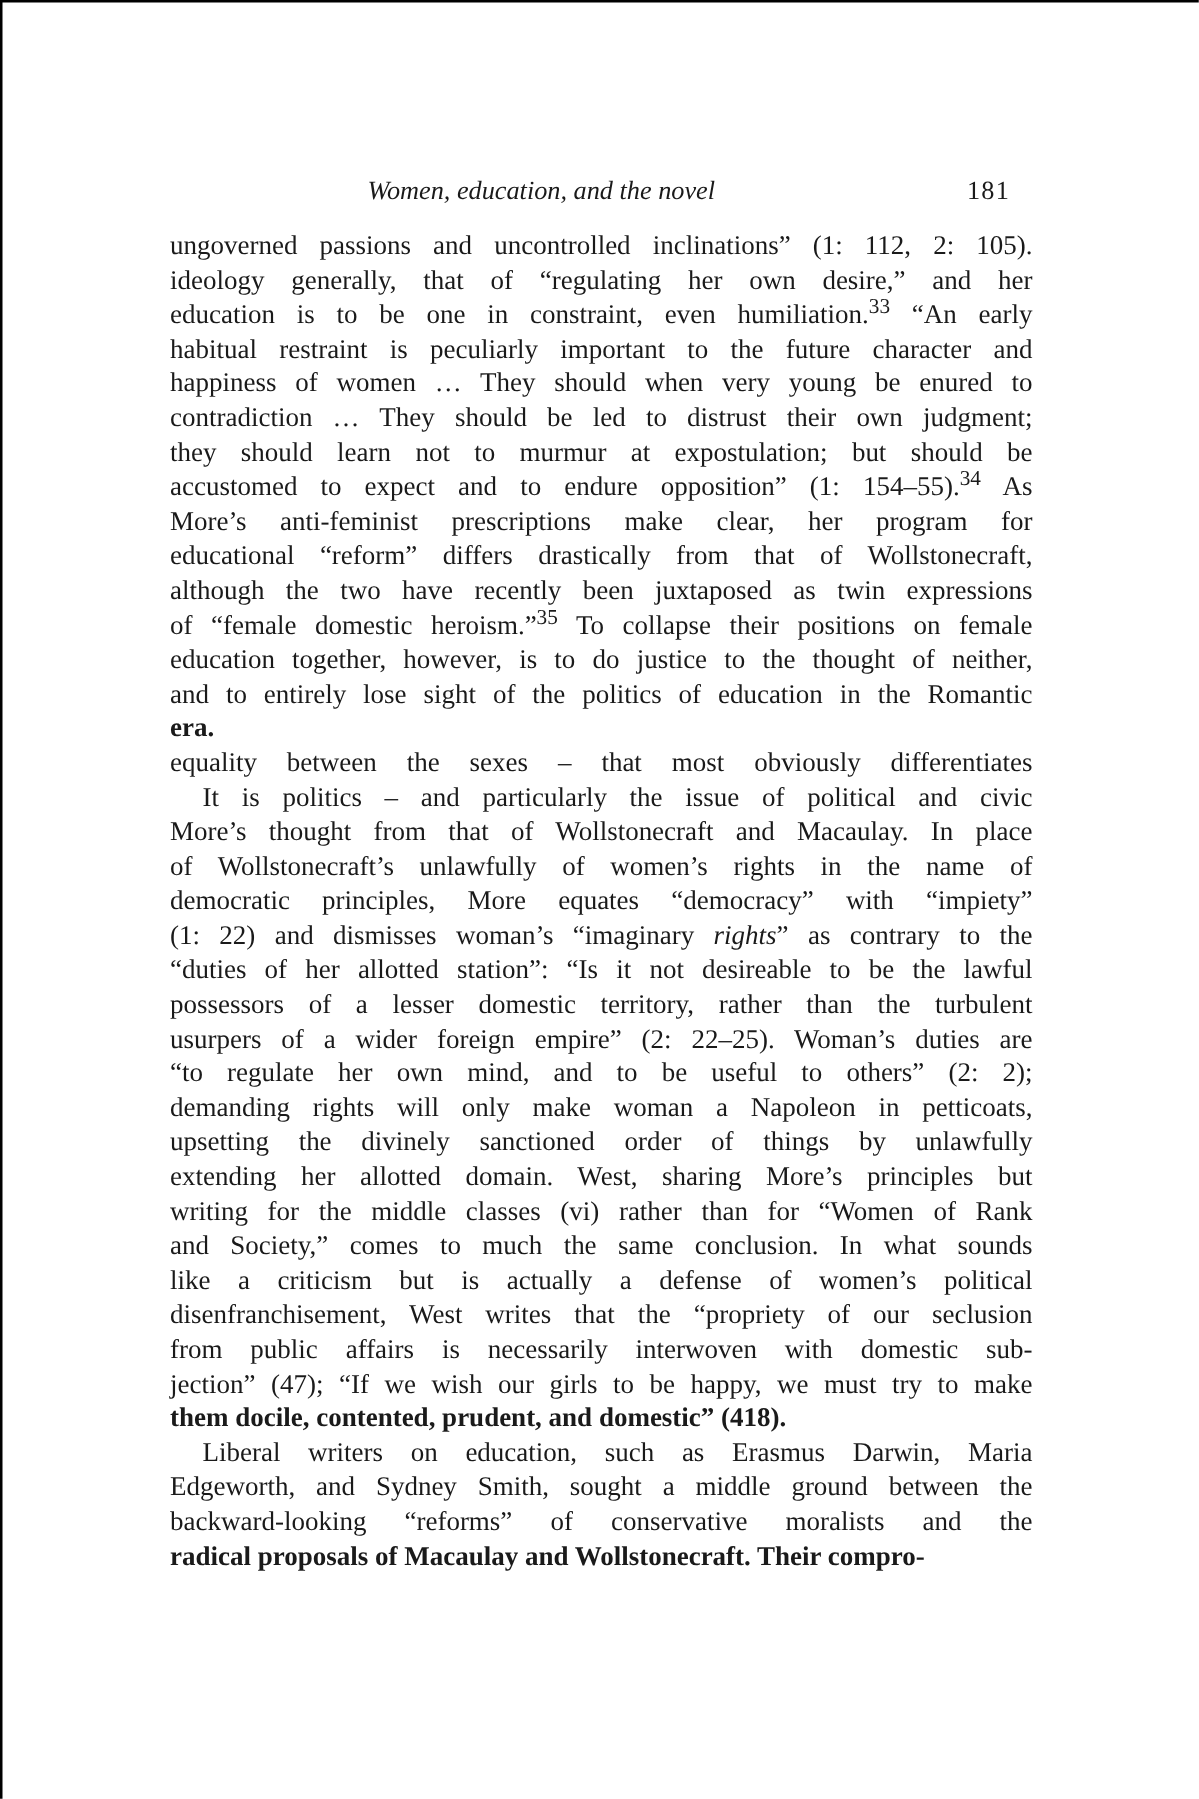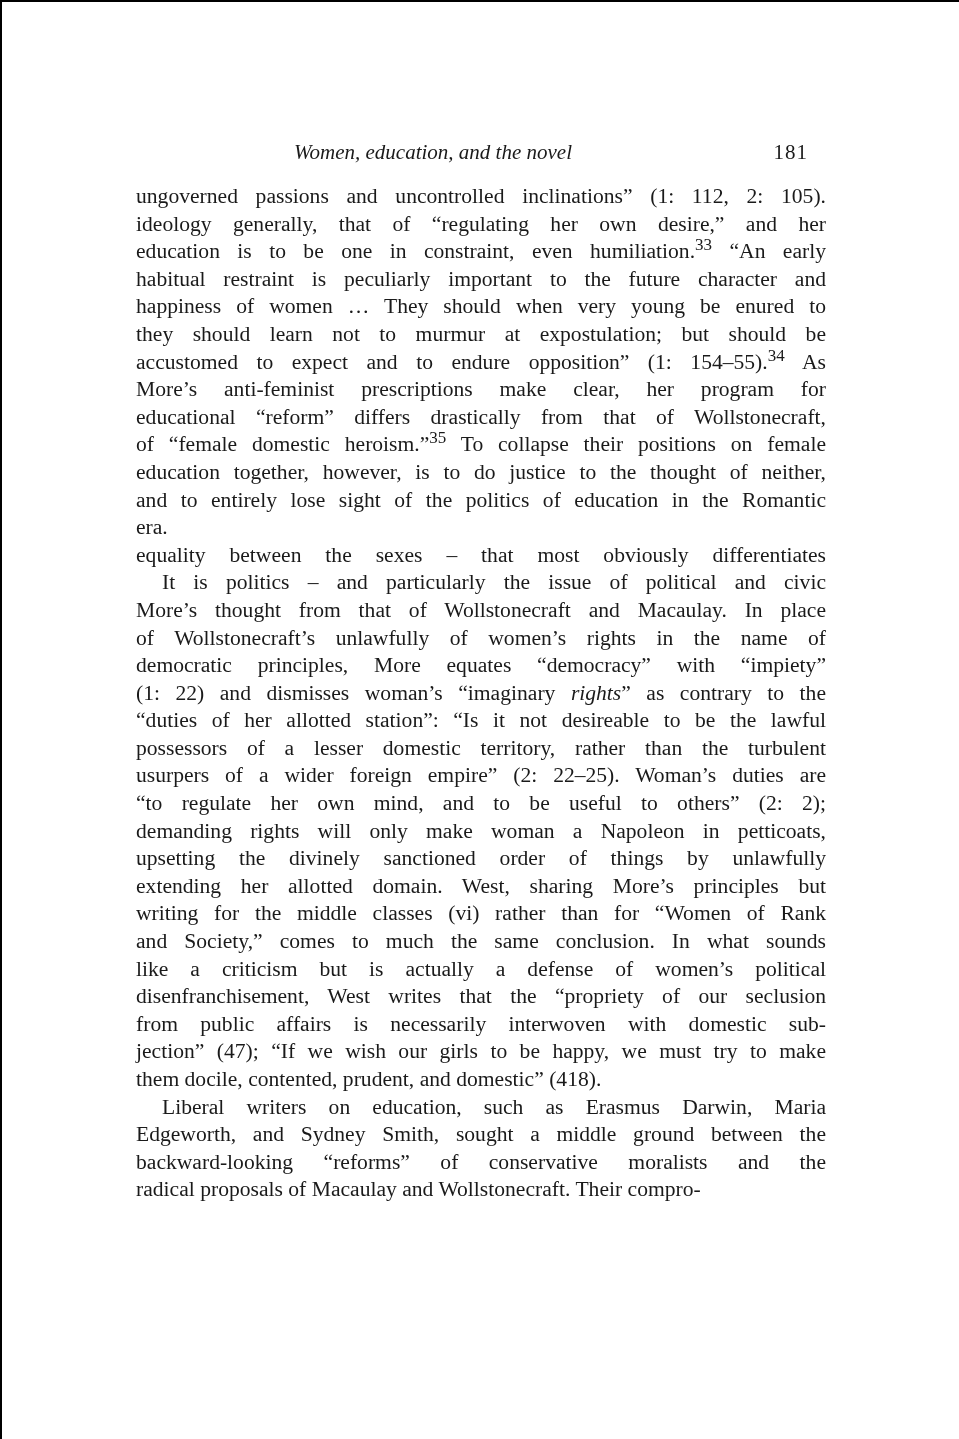--- a/index.html
+++ b/index.html
@@ -53,20 +53,21 @@
       display: block;
       height: 27.6px;
       line-height: 27.6px;
       font-size: 21.6px;
       white-space: nowrap;
       text-align: justify;
       text-align-last: justify;
     }
     .line.last {
       text-align-last: left;
+      font-weight: bold;
     }
     .line.indent {
       padding-left: 26px;
     }
     sup {
       font-size: 17px;
       vertical-align: 8px;
       line-height: 0;
     }
     em { font-style: italic; }
@@ -82,24 +83,26 @@
   <span class="page-number">181</span>
 </div>
 
 <div class="body-text" id="body-text">
     <div>
       <span class="line">ungoverned passions and uncontrolled inclinations” (1: 112, 2: 105).</span>
       <span class="line">ideology generally, that of “regulating her own desire,” and her</span>
       <span class="line">education is to be one in constraint, even humiliation.<sup>33</sup> “An early</span>
       <span class="line">habitual restraint is peculiarly important to the future character and</span>
       <span class="line">happiness of women … They should when very young be enured to</span>
+      <span class="line">contradiction … They should be led to distrust their own judgment;</span>
       <span class="line">they should learn not to murmur at expostulation; but should be</span>
       <span class="line">accustomed to expect and to endure opposition” (1: 154–55).<sup>34</sup> As</span>
       <span class="line">More’s anti-feminist prescriptions make clear, her program for</span>
       <span class="line">educational “reform” differs drastically from that of Wollstonecraft,</span>
+      <span class="line">although the two have recently been juxtaposed as twin expressions</span>
       <span class="line">of “female domestic heroism.”<sup>35</sup> To collapse their positions on female</span>
       <span class="line">education together, however, is to do justice to the thought of neither,</span>
       <span class="line">and to entirely lose sight of the politics of education in the Romantic</span>
       <span class="line last">era.</span>
     </div>
     <div>
       <span class="line">equality between the sexes – that most obviously differentiates</span>
       <span class="line indent">It is politics – and particularly the issue of political and civic</span>
       <span class="line">More’s thought from that of Wollstonecraft and Macaulay. In place</span>
       <span class="line">of Wollstonecraft’s unlawfully of women’s rights in the name of</span>

